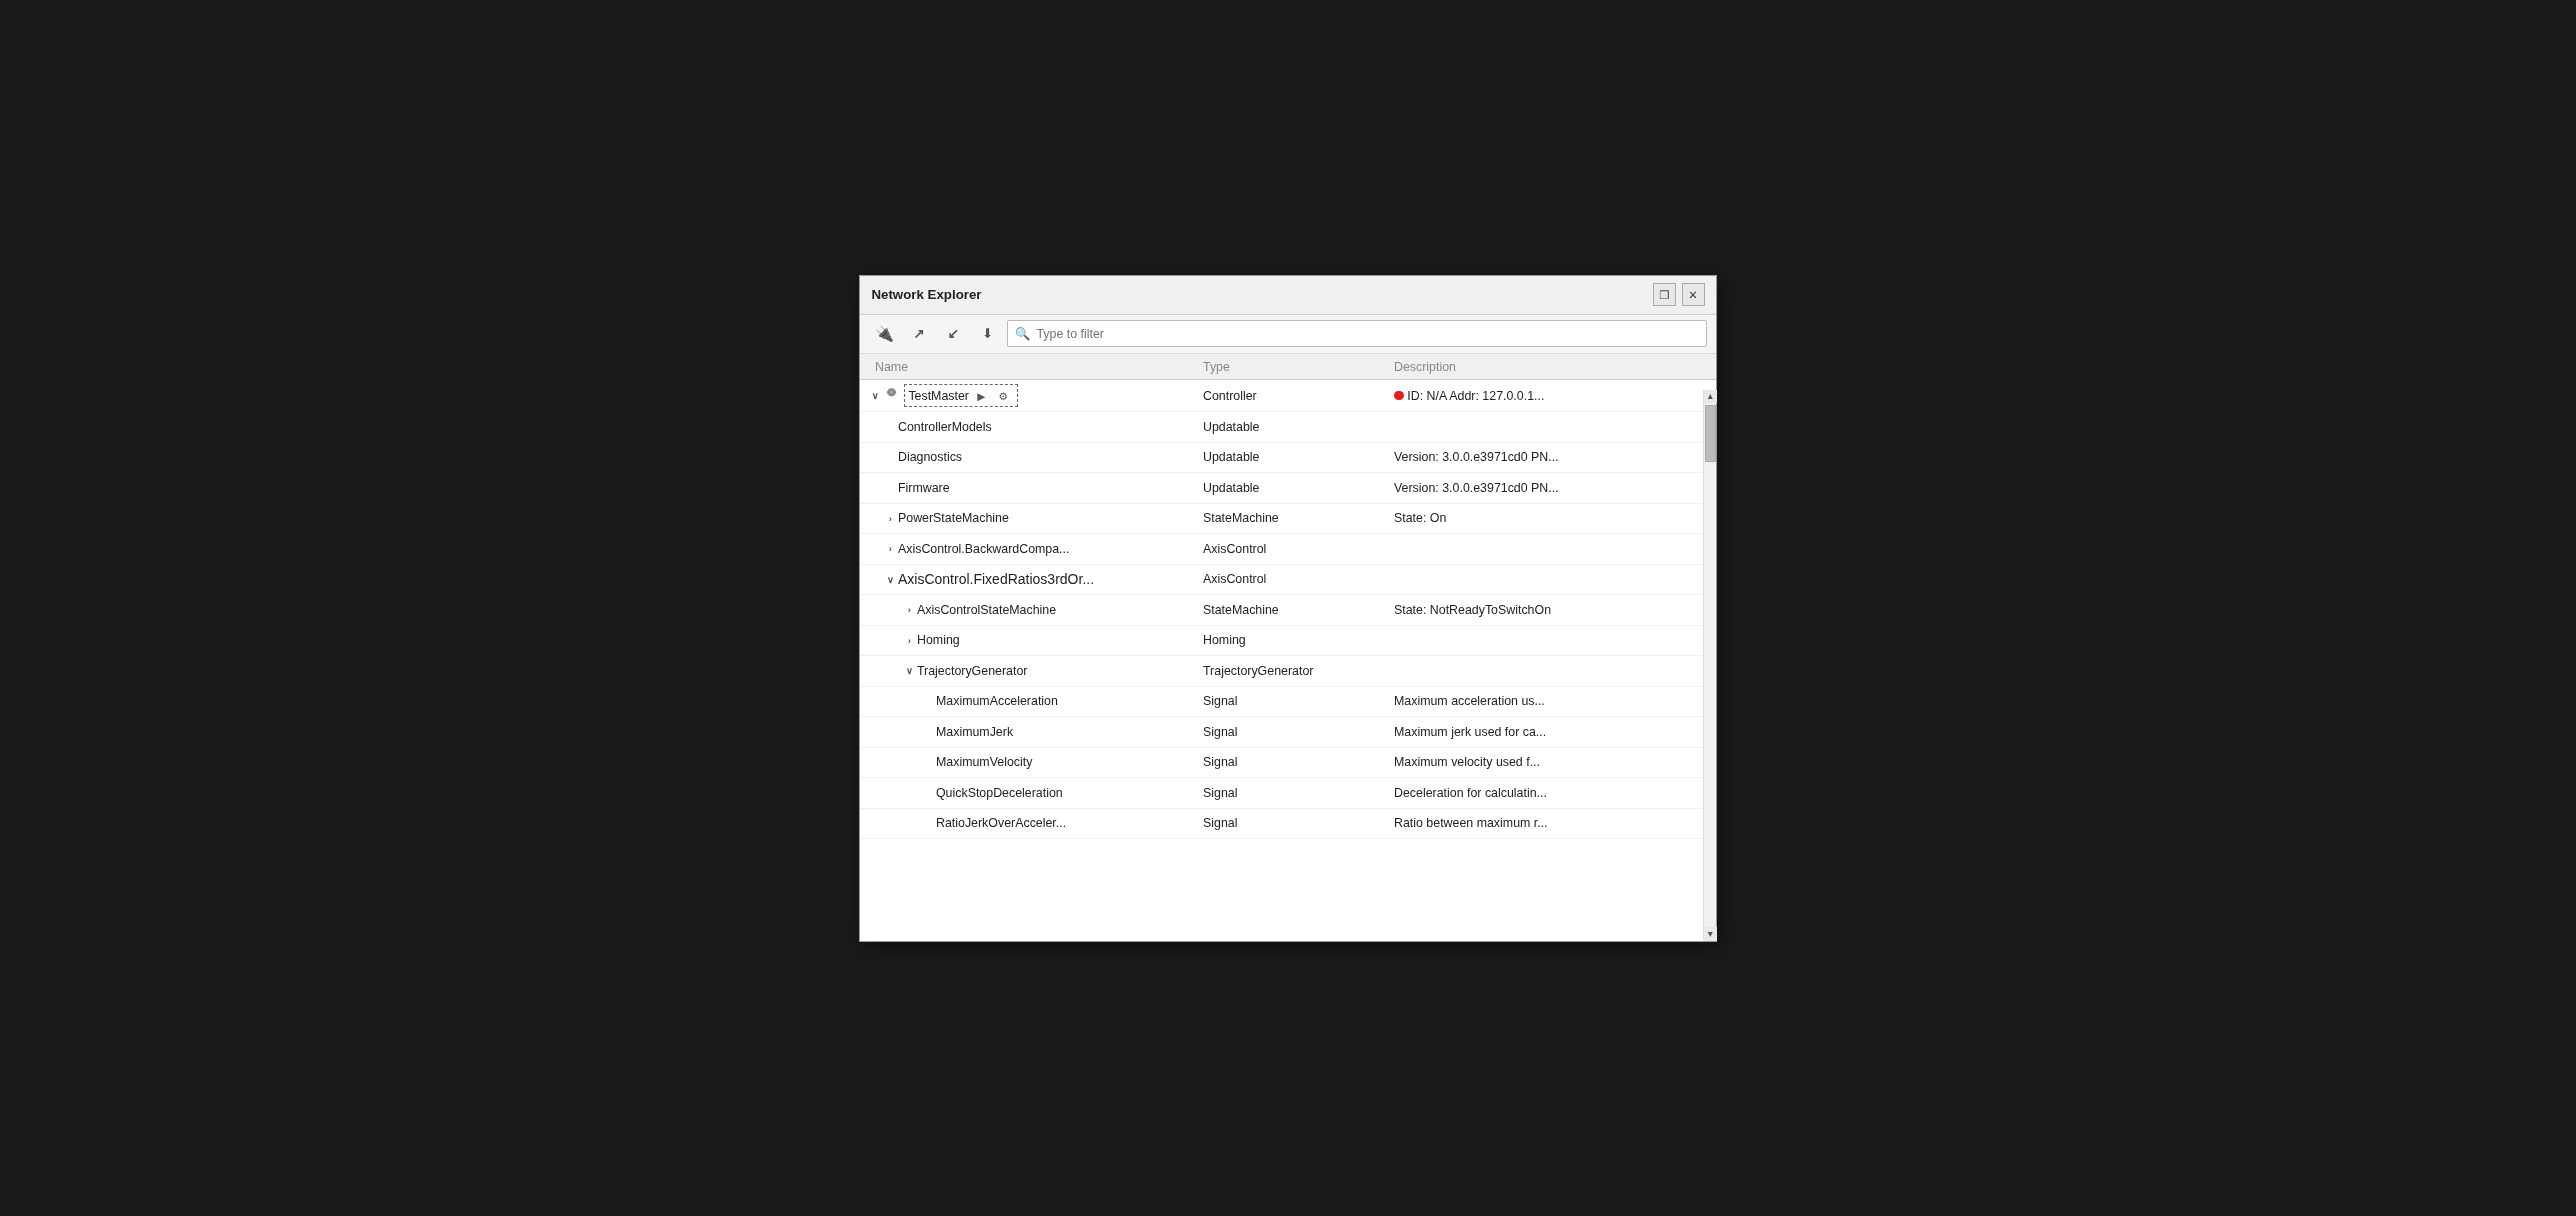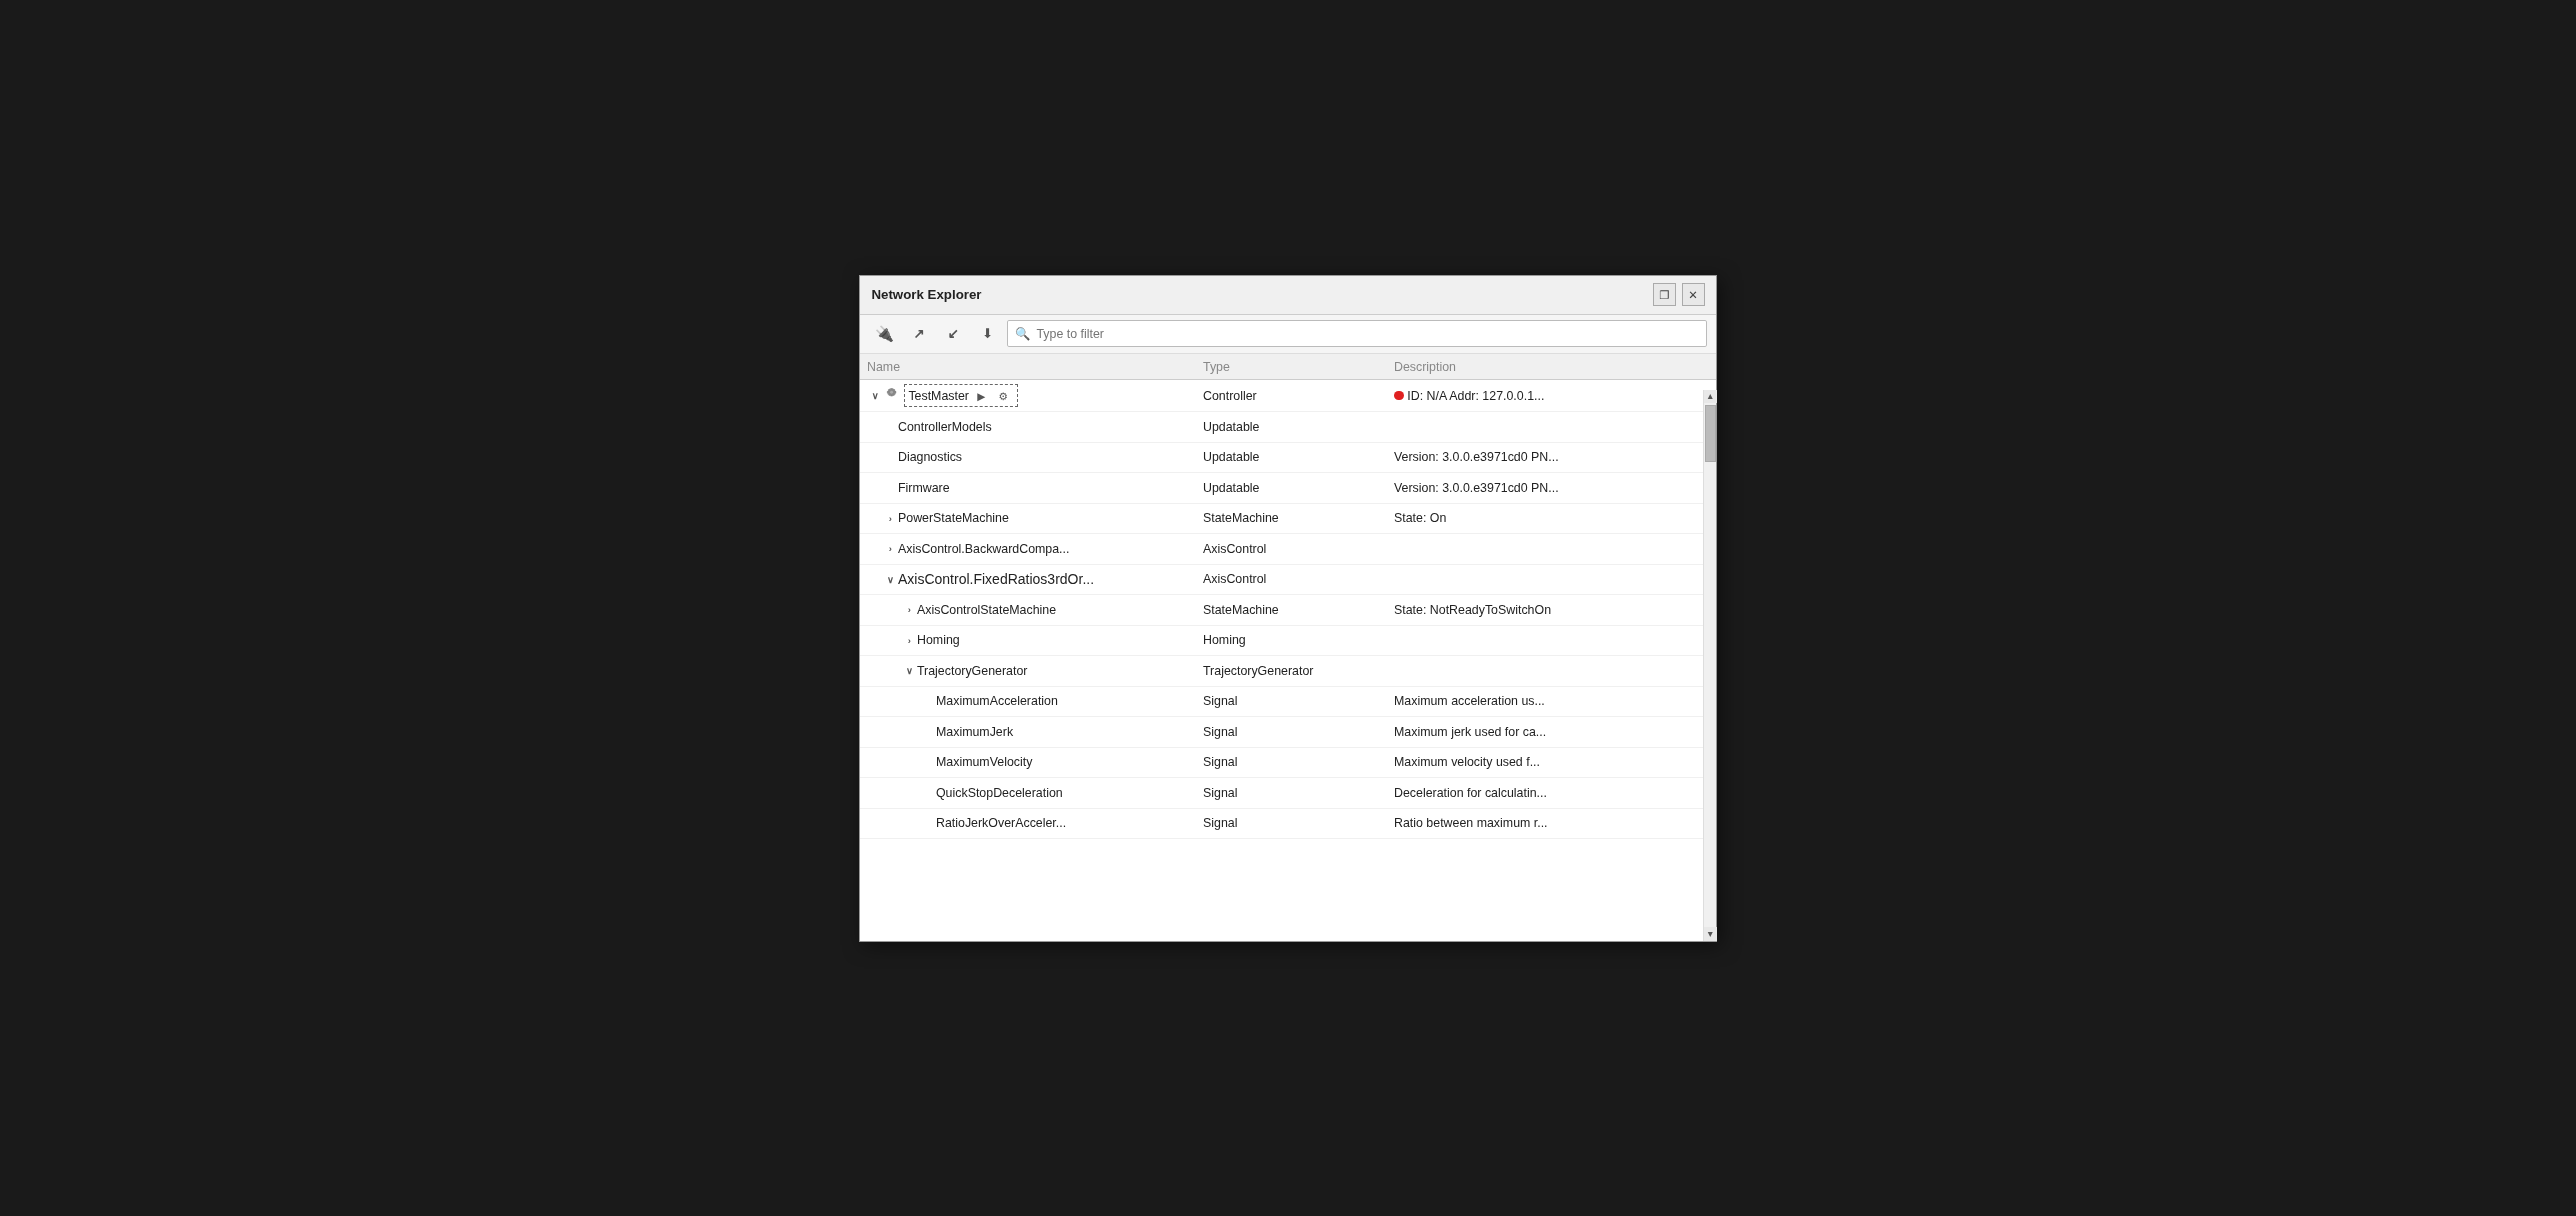--- a/index.html
+++ b/index.html
@@ -112,21 +112,21 @@
       flex: 1;
     }
 
     .table-header {
       background: #f0f0f0;
       border-bottom: 1px solid #ccc;
       display: flex;
       padding: 5.7px 0;
     }
 
-    .col-name { width: 343px; padding-left: 7px; }
+    .col-name { width: 343px; padding-left: 15px; }
     .col-type { width: 191px; }
     .col-desc { flex: 1; }
 
     .col-header {
       font-size: 12.4px;
       color: #888;
       font-weight: 500;
     }
 
     .table-body {

